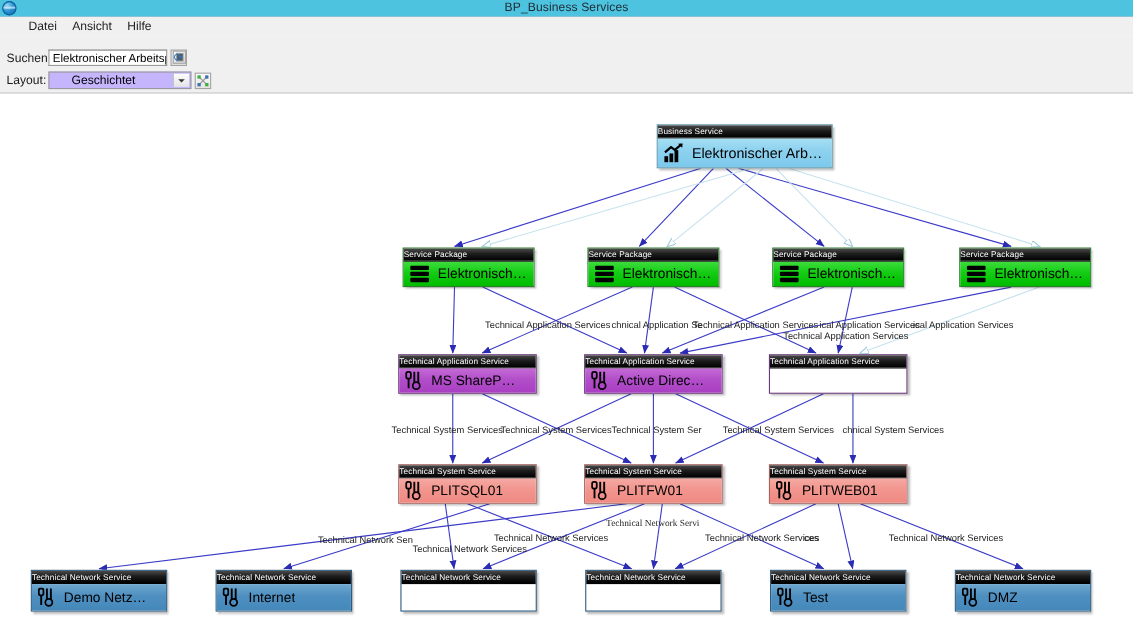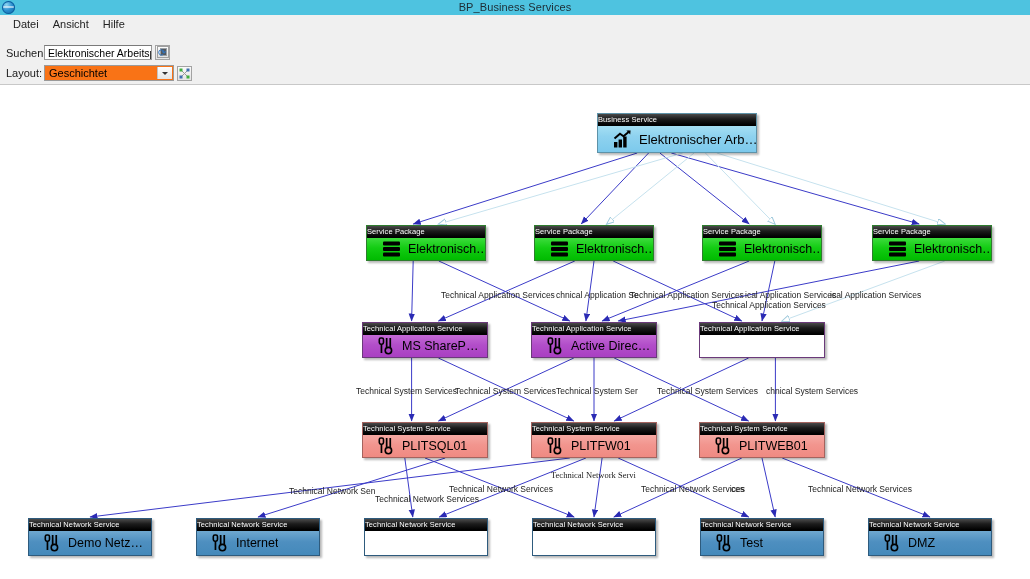--- a/index.html
+++ b/index.html
@@ -47,21 +47,21 @@
     color: #1d2b33;
     letter-spacing: .1px;
   }
 
   
   .menubar {
     position: absolute; left: 0; top: 15px;
     width: 1030px; height: 18px;
     background: #f0f0f0;
     display: flex; align-items: center;
-    padding-left: 6px;
+    padding-left: 19px;
     box-sizing: border-box;
   }
   .menu-item {
     font-size: 11px; color: #222;
     padding: 1px 7px;
     cursor: default;
   }
 
   
   .toolpanel {
@@ -112,26 +112,26 @@
     cursor: pointer;
   }
   .glyph-refresh {
     font-size: 10px; color: #2e76c4; line-height: 1;
     transform: scaleX(-1);
   }
   .glyph-graph { display: block; }
 
   .combo {
     width: 130px; height: 16px;
-    background: #f97316;
+    background: #c4b5fd;
     border: 1px solid #9a9a9a;
     box-sizing: border-box;
     font-size: 11px; color: #000;
     line-height: 14px;
-    padding-left: 4px;
+    padding-left: 20px;
     position: relative;
   }
   .combo .arrow {
     position: absolute; right: 1px; top: 1px;
     width: 14px; height: 12px;
     background: linear-gradient(#fdfdfd,#e4e4e4);
     border-left: 1px solid #c2c2c2;
     display: flex; align-items: center; justify-content: center;
   }
   .combo .arrow::after {
@@ -168,21 +168,21 @@
     font-size: 7.5px;
     text-align: left;
     line-height: 11px;
     letter-spacing: .1px;
     white-space: nowrap; overflow: hidden;
     border-bottom: 1px solid #000;
   }
   .node .body {
     display: flex; align-items: center;
     height: calc(100% - 12px);
-    padding-left: 15px;
+    padding-left: 5px;
     box-sizing: border-box;
     overflow: hidden;
   }
   .node .label {
     font-size: 12.5px;
     color: #000;
     margin-left: 6px;
     white-space: nowrap; overflow: hidden;
     font-weight: 500;
   }

